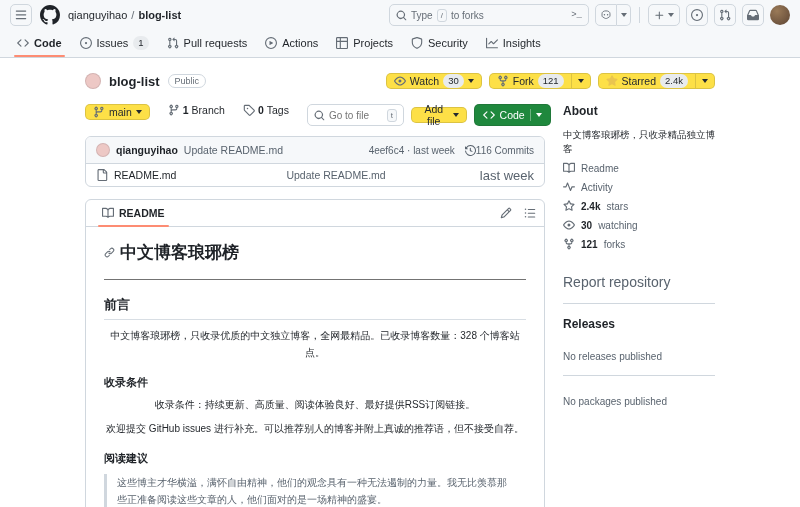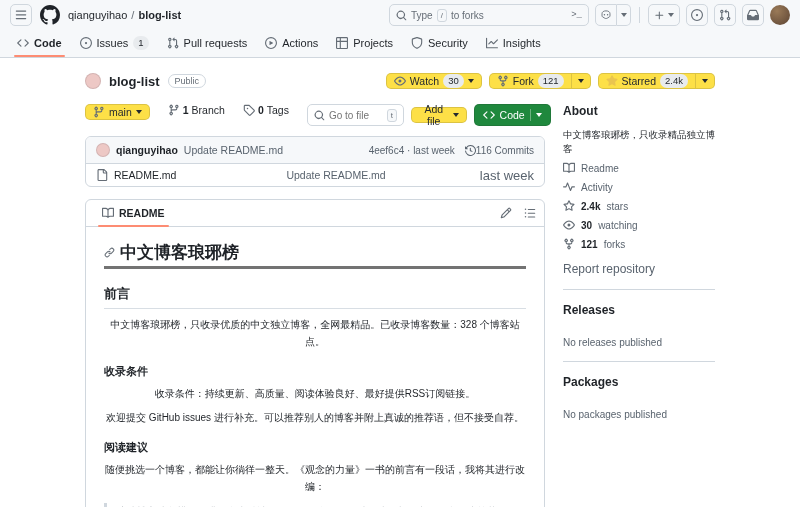--- a/index.html
+++ b/index.html
@@ -109,38 +109,38 @@
     border-bottom:1px solid #d0d7de; }
   .readme-tab { display:flex; align-items:center; gap:5px; font-size:10.5px;
     font-weight:600; padding:0 8px; height:100%; position:relative; cursor:pointer; }
   .readme-tab svg { color:#656d76; }
   .readme-tab::after { content:""; position:absolute; left:4px; right:4px; bottom:-1px;
     height:2px; border-radius:2px; background:#fd8c73; }
   .readme-head-icons { margin-left:auto; display:flex; gap:12px; color:#656d76; }
   .readme-head-icons span { cursor:pointer; display:inline-flex; }
   .readme-body { padding:14px 18px 24px; }
   .md-h1 { font-size:17px; font-weight:700; display:flex; align-items:center; gap:5px;
-    padding-bottom:2px; border-bottom:3px solid #737373; margin-bottom:10px; }
+    padding-bottom:15px; border-bottom:1px solid #737373; margin-bottom:10px; }
   .md-h1 svg { color:#656d76; flex:none; }
   .md-h2 { font-size:13px; font-weight:700; padding-bottom:5px; border-bottom:1px solid #d8dee4;
     margin:16px 0 8px; }
   .md-h3 { font-size:11px; font-weight:700; margin:14px 0 7px; }
   .md-p { font-size:10px; line-height:1.65; margin:7px 0; color:#1f2328;text-align:center; }
   .md-quote { border-left:3px solid #d0d7de; padding:1px 10px; margin:8px 0;
     color:#59636e; font-size:10px; line-height:1.65; }
 
   
   .sb-h { font-size:12px; font-weight:700; margin-bottom:10px; }
   .sb-desc { font-size:9.5px; font-weight:500; line-height:1.5; margin-bottom:2px; }
   .sb-list { list-style:none; }
   .sb-list li { display:flex; align-items:center; gap:6px; font-size:10px;
     color:#59636e; padding:3.5px 0; cursor:pointer; }
   .sb-list li svg { color:#656d76; flex:none; }
   .sb-list b { color:#1f2328; font-weight:700; }
-  .sb-report { font-size:12px; color:#59636e; margin-top:8px; cursor:pointer; }
+  .sb-report { font-size:14px; color:#59636e; margin-top:20px; cursor:pointer; }
   .sb-div { border:0; border-top:1px solid #d0d7de; margin:13px 0; }
   .sb-empty { font-size:10px; color:#59636e;margin-top:20px; }
   svg { display:block; }
 </style>
 </head>
 <body>
 
 <div class="page">
 
   <header class="gh-header">
@@ -398,21 +398,20 @@
                   <path d="m7.775 3.275 1.25-1.25a3.5 3.5 0 1 1 4.95 4.95l-2.5 2.5a3.5 3.5 0 0 1-4.95 0 .751.751 0 0 1 .018-1.042.751.751 0 0 1 1.042-.018 1.998 1.998 0 0 0 2.83 0l2.5-2.5a2.002 2.002 0 0 0-2.83-2.83l-1.25 1.25a.751.751 0 0 1-1.042-.018.751.751 0 0 1-.018-1.042Zm-4.69 9.64a1.998 1.998 0 0 0 2.83 0l1.25-1.25a.751.751 0 0 1 1.042.018.751.751 0 0 1 .018 1.042l-1.25 1.25a3.5 3.5 0 1 1-4.95-4.95l2.5-2.5a3.5 3.5 0 0 1 4.95 0 .751.751 0 0 1-.018 1.042.751.751 0 0 1-1.042.018 1.998 1.998 0 0 0-2.83 0l-2.5 2.5a1.998 1.998 0 0 0 0 2.83Z"></path>
                 </svg>
               <span>中文博客琅琊榜</span>
             </h1>
             <h2 class="md-h2">前言</h2>
             <p class="md-p">中文博客琅琊榜，只收录优质的中文独立博客，全网最精品。已收录博客数量：328 个博客站点。</p>
             <h3 class="md-h3">收录条件</h3>
             <p class="md-p">收录条件：持续更新、高质量、阅读体验良好、最好提供RSS订阅链接。</p>
             <p class="md-p">欢迎提交 GitHub issues 进行补充。可以推荐别人的博客并附上真诚的推荐语，但不接受自荐。</p>
             <h3 class="md-h3">阅读建议</h3>
-            <p class="md-p">随便挑选一个博客，都能让你徜徉一整天。《观念的力量》一书的前言有一段话，我将其进行改编：</p>
             <blockquote class="md-quote">这些博主才华横溢，满怀自由精神，他们的观念具有一种无法遏制的力量。我无比羡慕那些正准备阅读这些文章的人，他们面对的是一场精神的盛宴。</blockquote>
 
           </div>
         </div>
       </div>
 
       <aside class="sidebar">
         <div class="sb-h">About</div>
         <div class="sb-desc">中文博客琅琊榜，只收录精品独立博客</div>
         <ul class="sb-list">
@@ -448,18 +447,17 @@
               </svg>
             <b>121</b>
             <span>forks</span>
           </li>
         </ul>
         <div class="sb-report">Report repository</div>
         <hr class="sb-div">
         <div class="sb-h">Releases</div>
         <div class="sb-empty">No releases published</div>
         <hr class="sb-div">
-        <div class="sb-h">Packages</div>
         <div class="sb-empty">No packages published</div>
       </aside>
     </div>
   </div>
 </div>
 
 </body></html>

